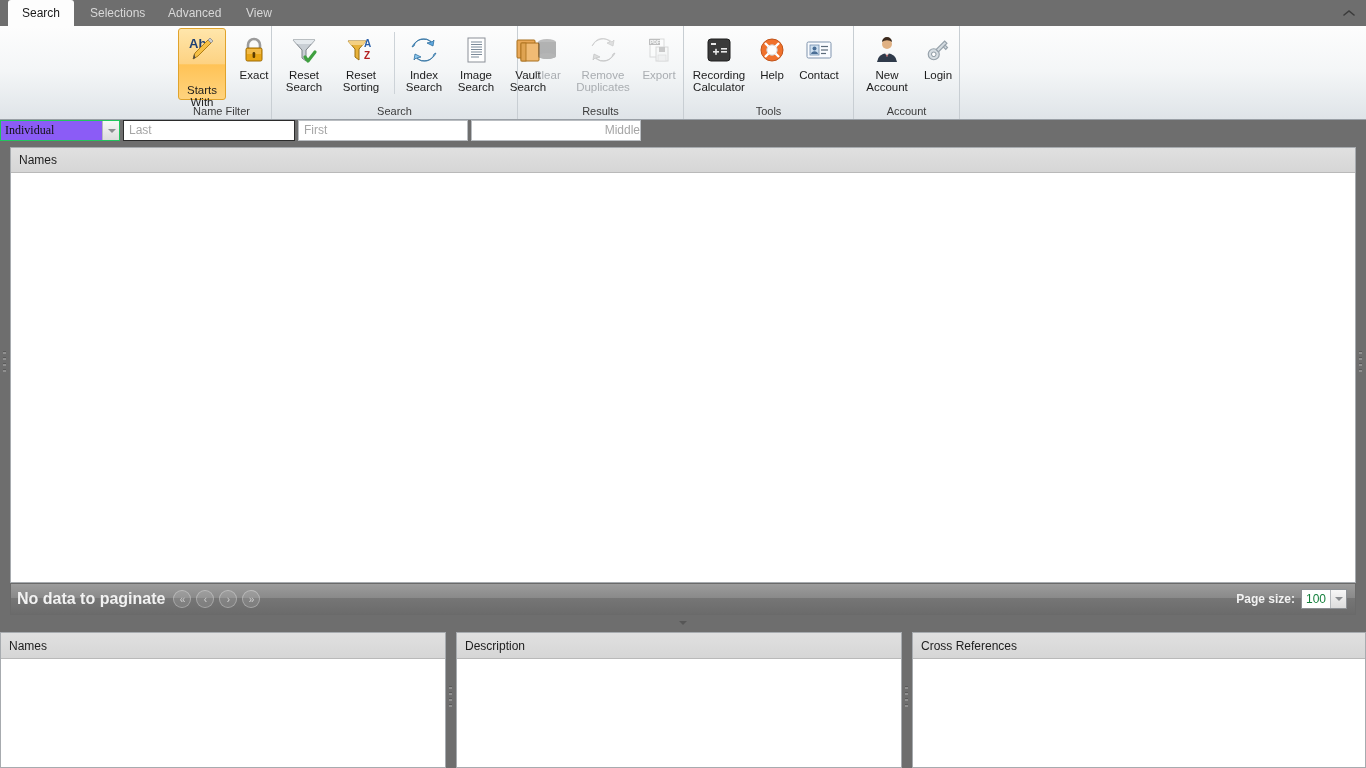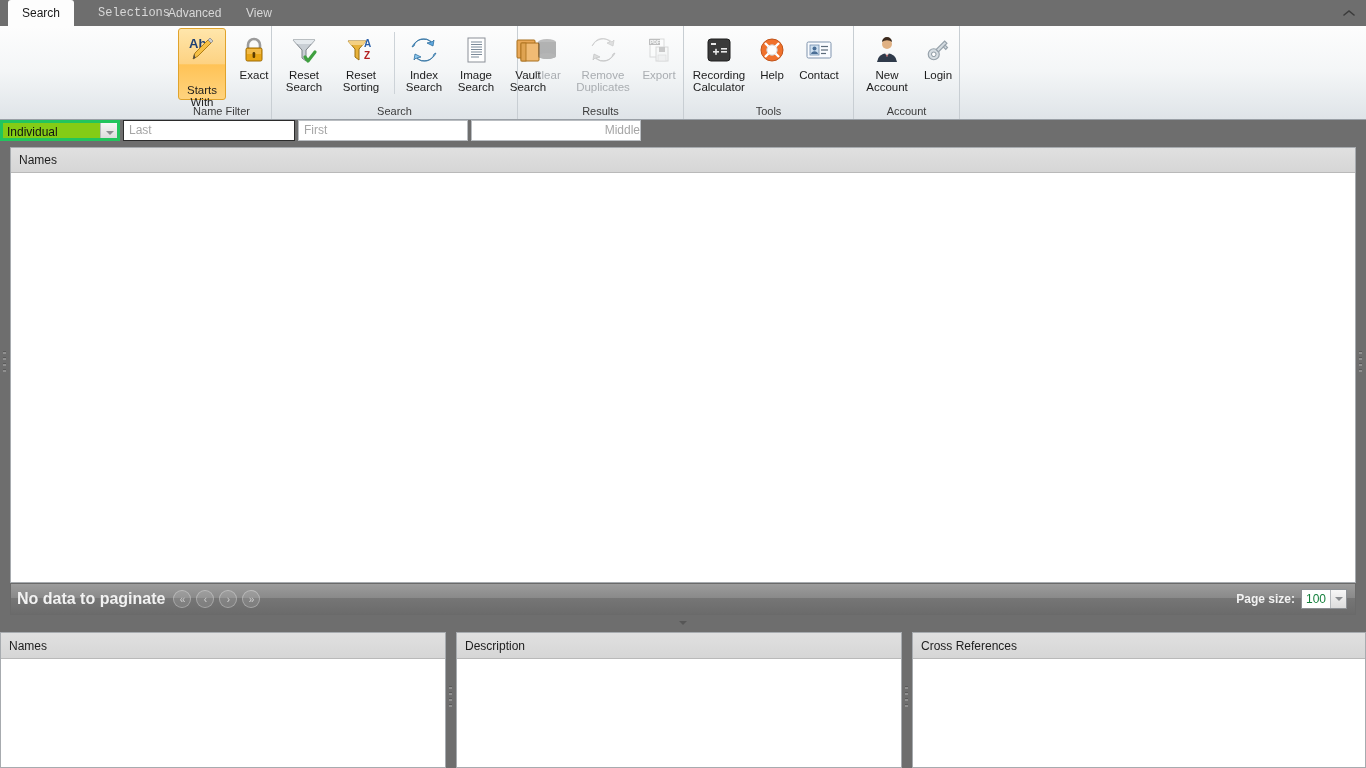--- a/index.html
+++ b/index.html
@@ -110,22 +110,23 @@
   .rbtn.disabled .lbl { color: #a9adb1; }
   .rbtn.disabled .ico { opacity: .35; filter: grayscale(1); }
 
   
   .criteria {
     position: absolute; left: 0; top: 120px; width: 1366px; height: 27px;
     background: #6e6e6e;
   }
   .combo {
     position: absolute; left: 0; top: 0; width: 120px; height: 21px;
-    background: #84cc16; border: 3px solid #22c55e;
+    background: #8b5cf6; border: 1px solid #22c55e;
     display: flex;
+    font-family: Liberation Serif, serif;
   }
   .combo .ctext { flex:1; line-height: 19px; padding-left: 4px; font-size: 12px; color: #111; }
   .combo .cbtn {
     width: 17px; background: linear-gradient(to bottom,#f7f7f7,#dcdcdc);
     border-left: 1px solid #b5b9bd; position: relative;
   }
   .combo .cbtn::after{
     content:""; position:absolute; left:5px; top:8px;
     border-left:4px solid transparent; border-right:4px solid transparent;
     border-top:4px solid #8a8d90;
@@ -239,21 +240,21 @@
   .vsplit .vdots i {
     display:block; width:3px; height:3px; margin-bottom:3px;
     background:#8f8f8f; border-top:1px solid #5a5a5a;
   }
 </style>
 </head>
 <body>
 
 <div class="tabbar">
   <div class="tab active" style="left:8px;"><span>Search</span></div>
-  <div class="tab" style="left:84px;font-family:Liberation Mono, monospace;"><span>Selections</span></div>
+  <div class="tab" style="left:76px;"><span>Selections</span></div>
   <div class="tab" style="left:154px;"><span>Advanced</span></div>
   <div class="tab" style="left:232px;"><span>View</span></div>
   <div class="ribbon-collapse">
     <svg width="12" height="8" viewBox="0 0 12 8">
         <path d="M1 6 L6 2 L11 6" stroke="#3b3b3b" stroke-width="1.6" fill="none" stroke-linecap="round"></path>
       </svg>
   </div>
 </div>
 
 <div class="ribbon">

